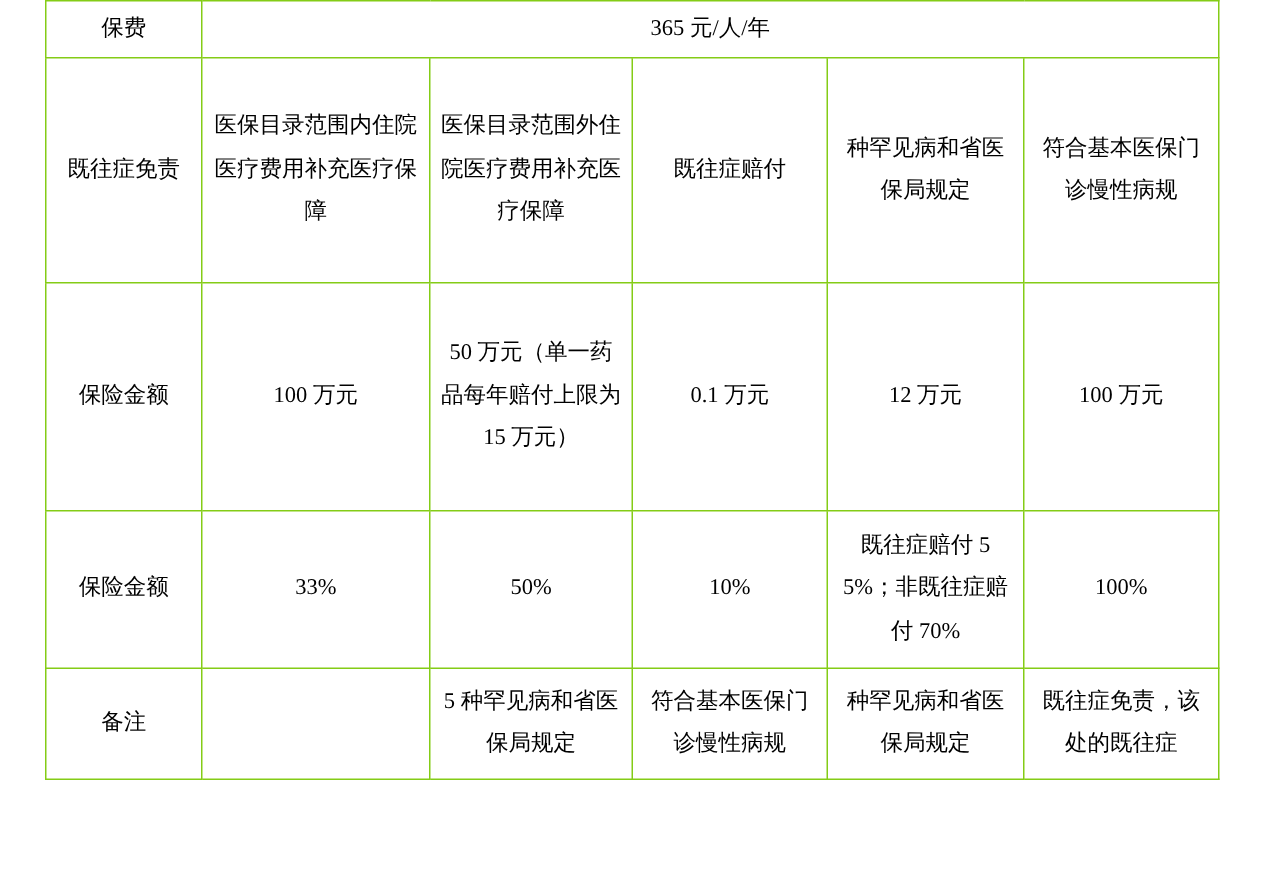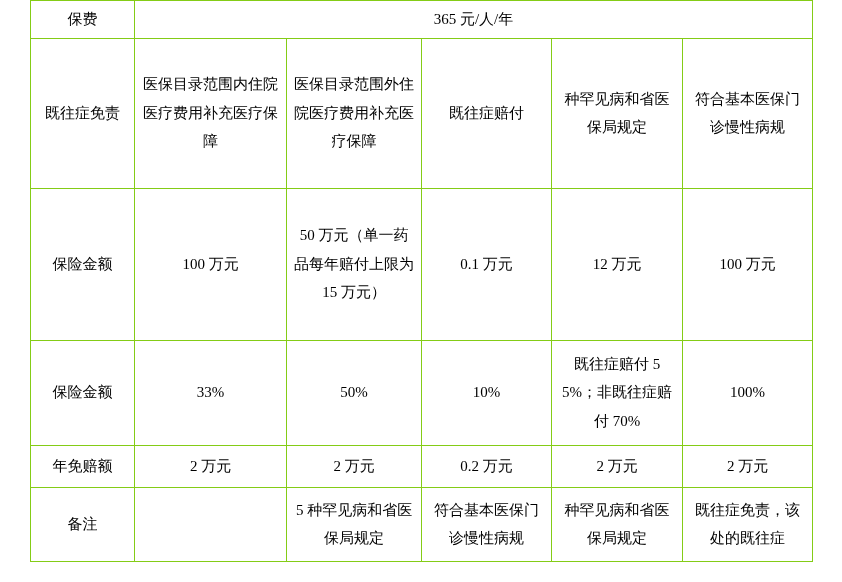--- a/index.html
+++ b/index.html
@@ -89,28 +89,20 @@
         <td>100 万元</td>
       </tr>
       <tr class="r-ratio">
         <td class="label">保险金额</td>
         <td>33%</td>
         <td>50%</td>
         <td>10%</td>
         <td class="wrapcell">既往症赔付 55%；非既往症赔付 70%</td>
         <td>100%</td>
       </tr>
-      <tr class="r-deductible">
-        <td class="label">年免赔额</td>
-        <td>2 万元</td>
-        <td>2 万元</td>
-        <td>0.2 万元</td>
-        <td>2 万元</td>
-        <td>2 万元</td>
-      </tr>
       <tr class="r-remark">
         <td class="label">备注</td>
         <td></td>
         <td class="wrapcell">5 种罕见病和省医保局规定</td>
         <td class="wrapcell">符合基本医保门诊慢性病规</td>
         <td class="wrapcell">种罕见病和省医保局规定</td>
         <td class="wrapcell">既往症免责，该处的既往症</td>
       </tr>
     </tbody>
   </table>

